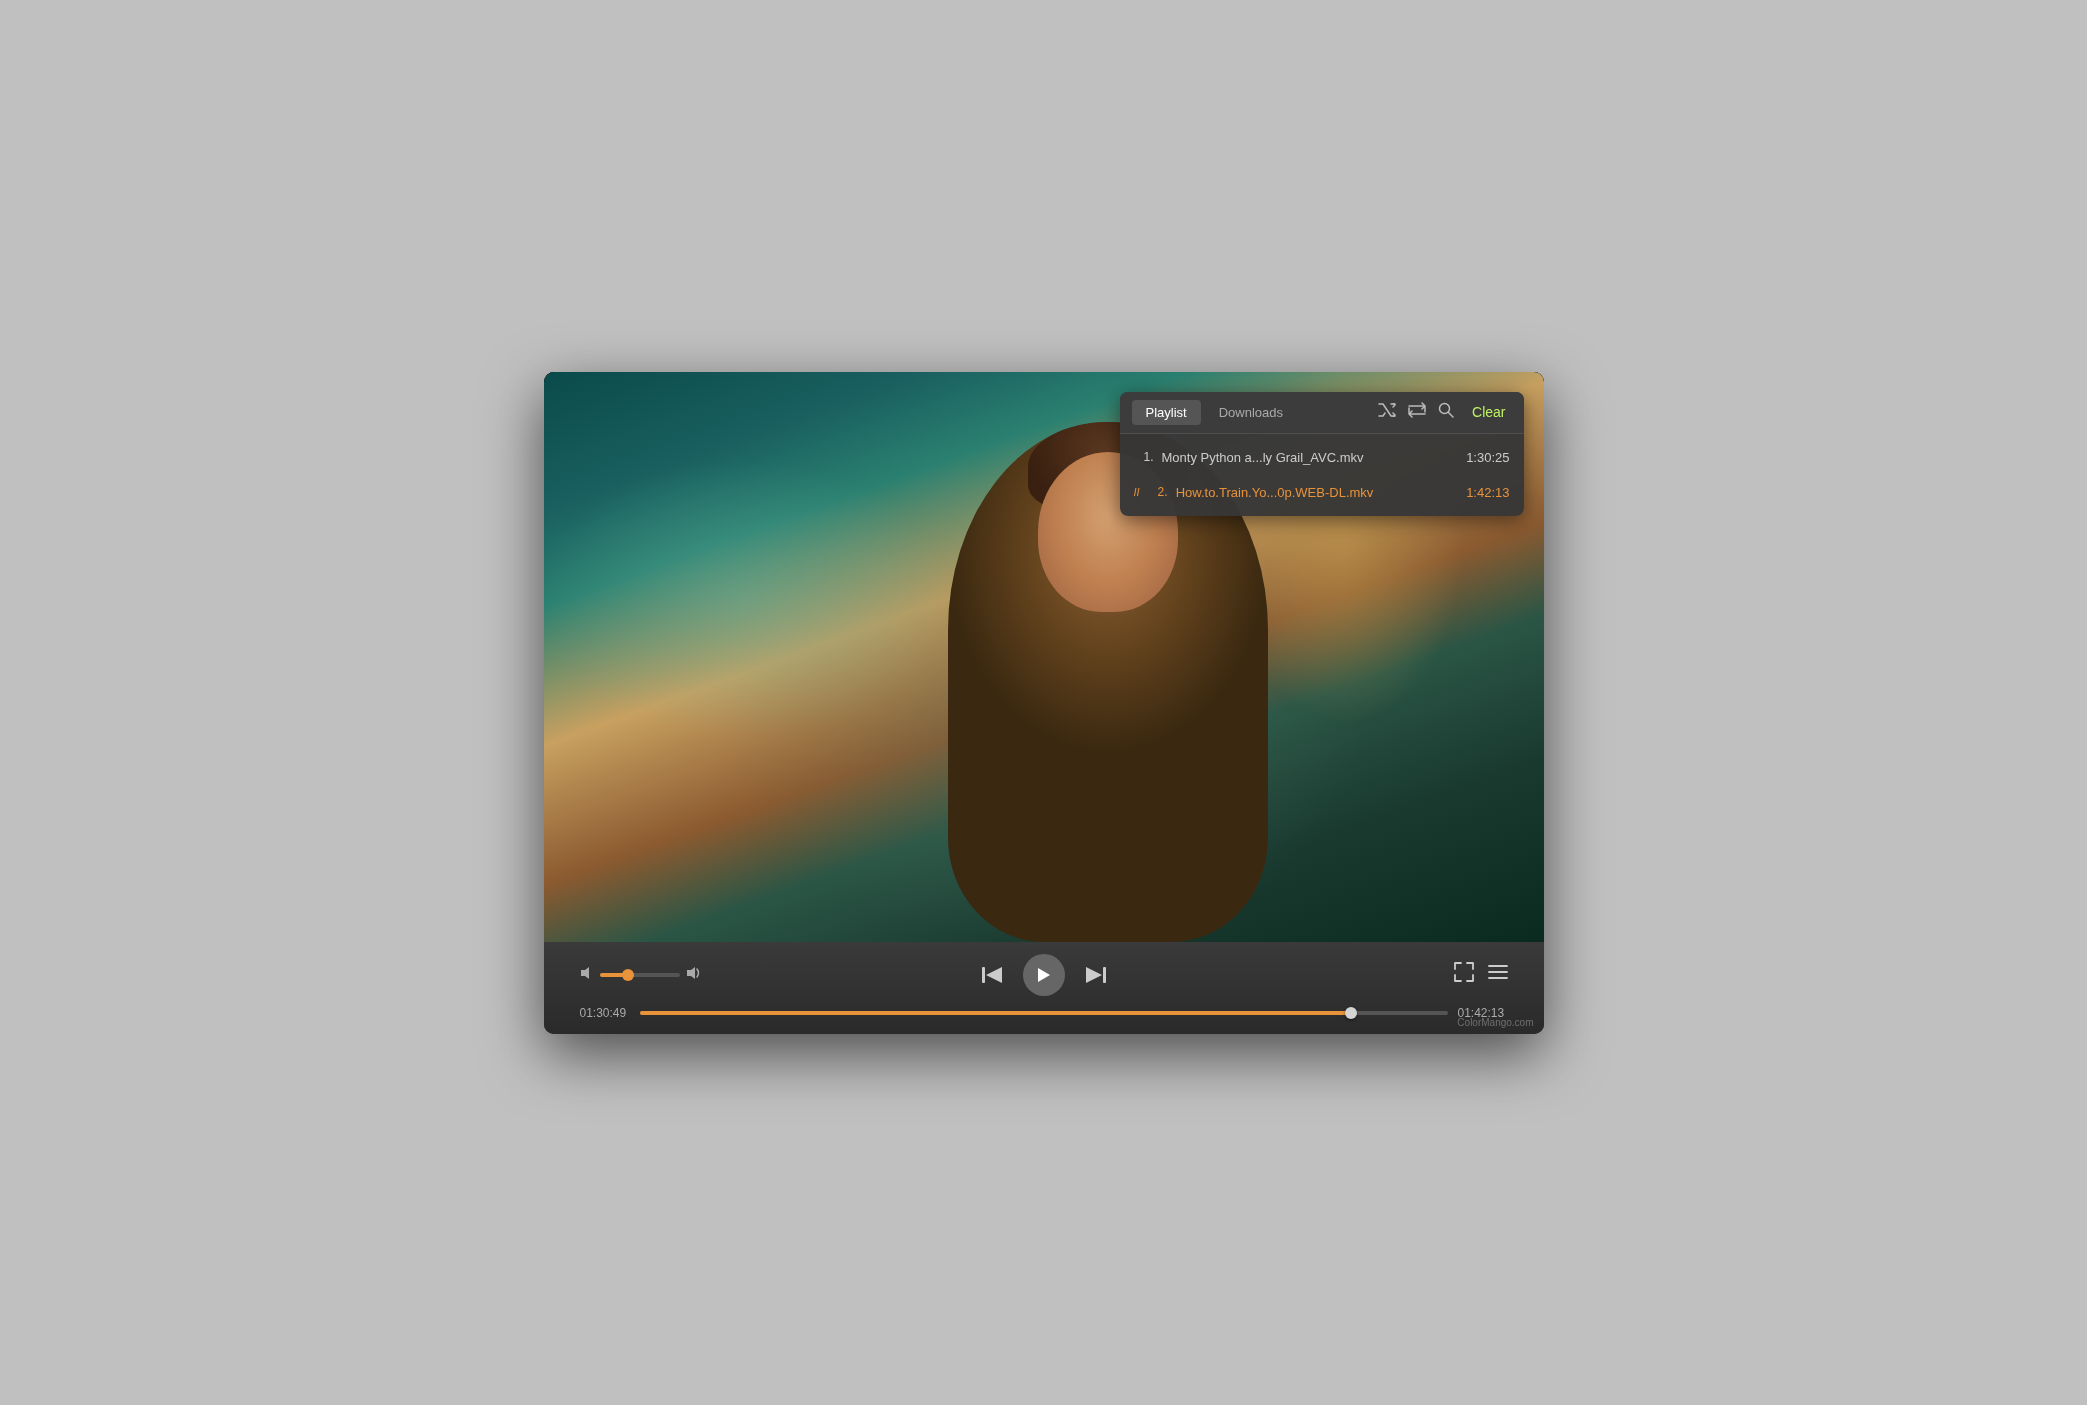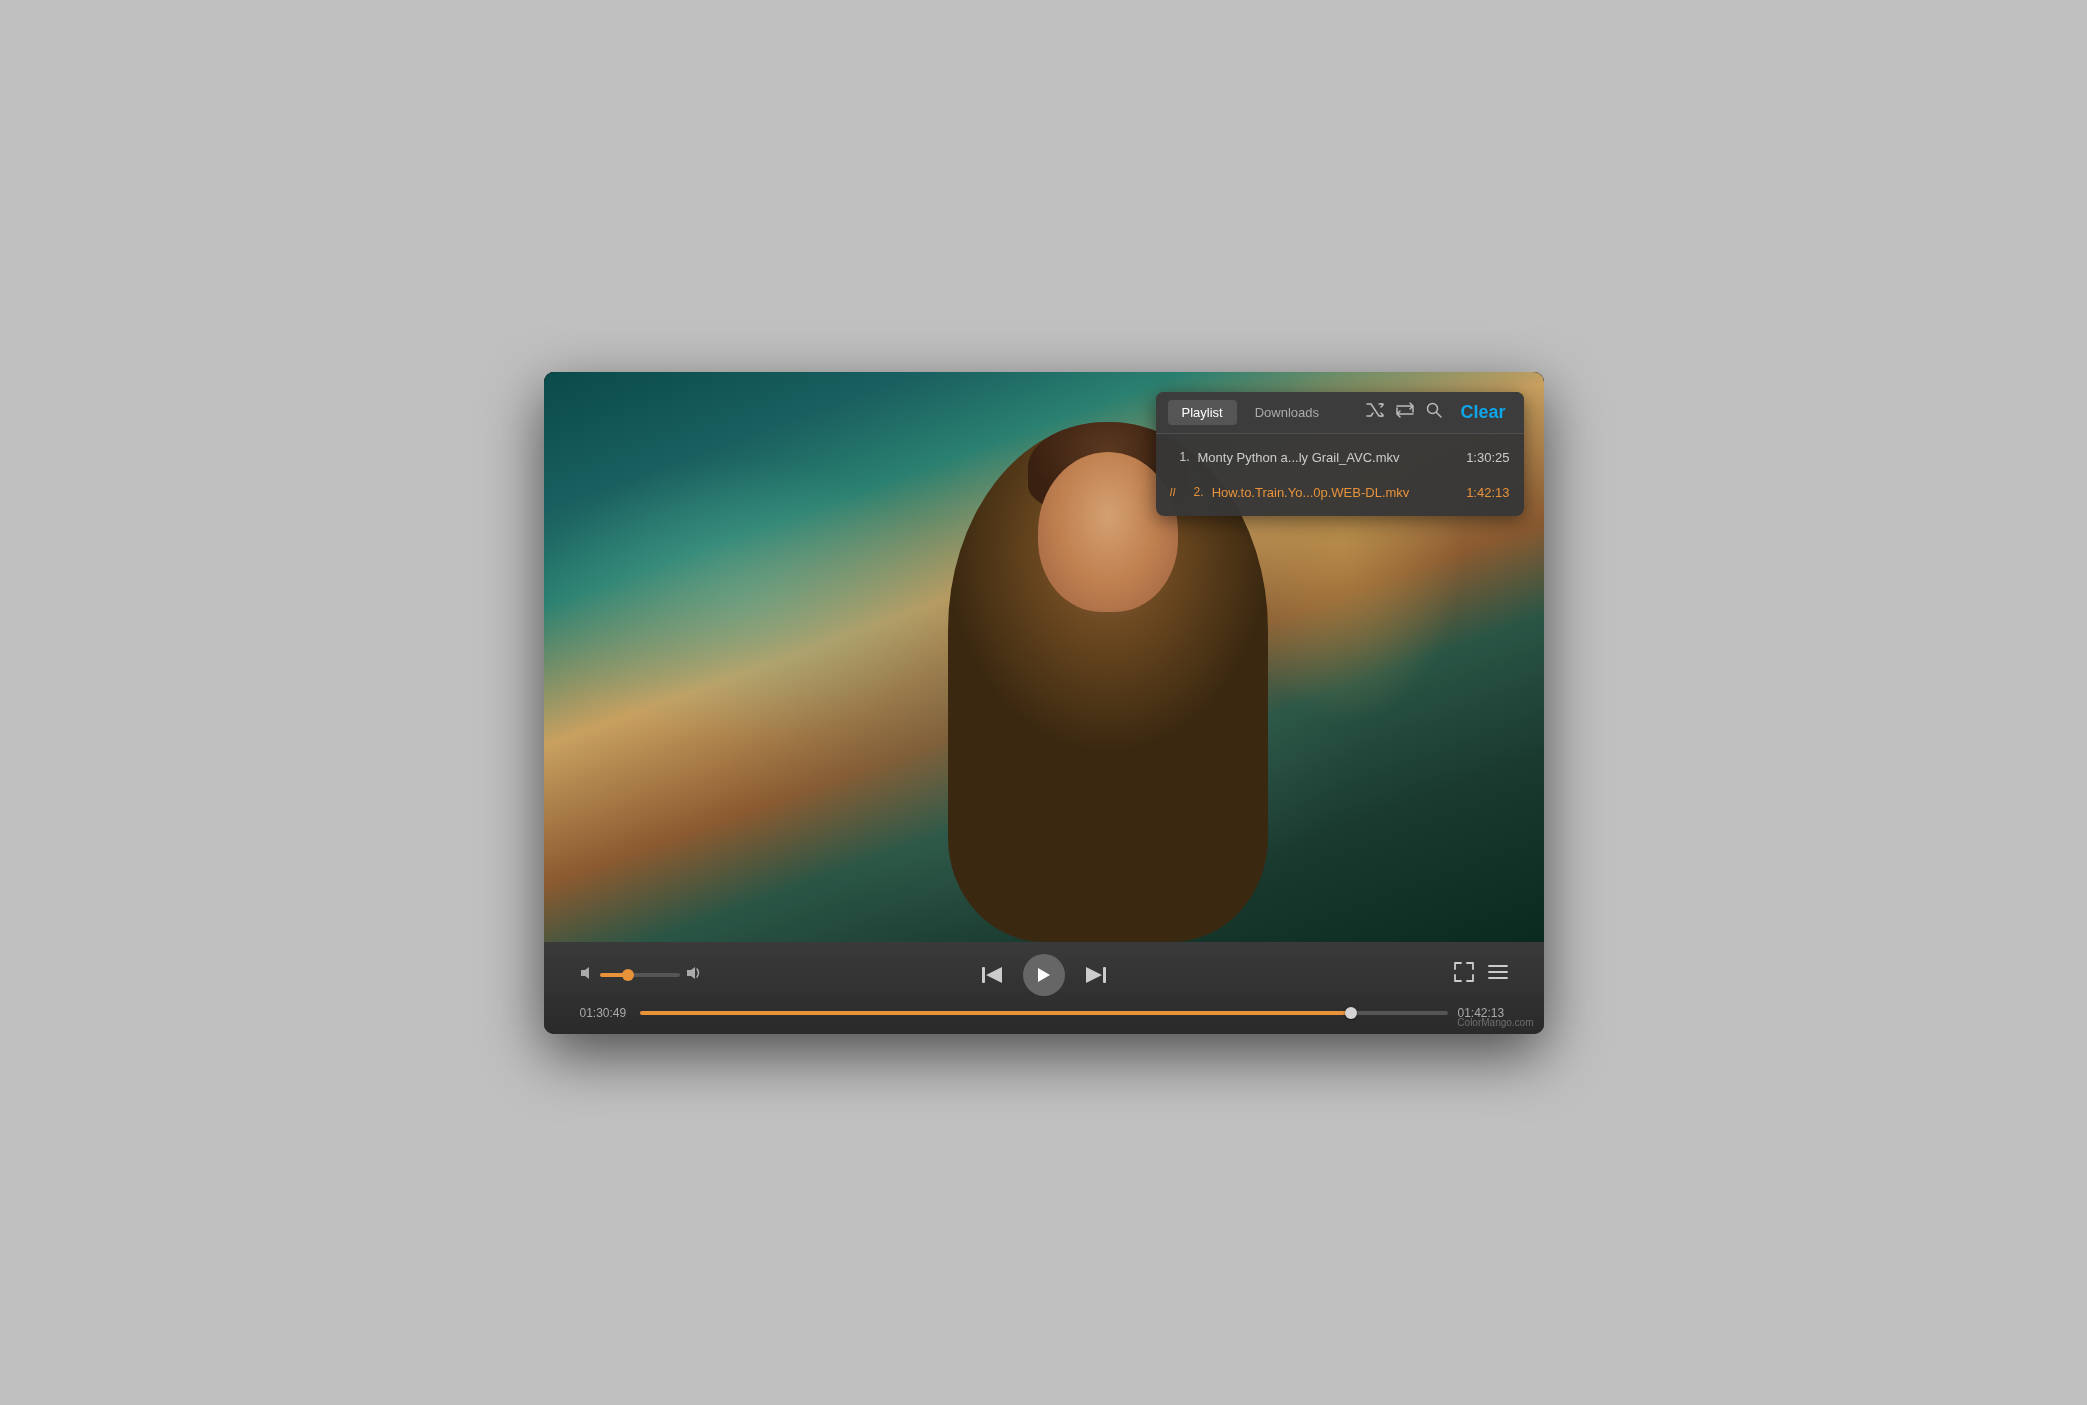--- a/index.html
+++ b/index.html
@@ -108,21 +108,21 @@
       width: 160px;
       height: 90px;
       background: radial-gradient(ellipse at 50% 30%, #5a3820 0%, #3a2010 70%);
       border-radius: 50% 50% 30% 30%;
     }
     
     .playlist-panel {
       position: absolute;
       right: 20px;
       top: 20px;
-      width: 368px;
+      width: 404px;
       background: rgba(55, 55, 55, 0.97);
       border-radius: 8px;
       overflow: hidden;
       box-shadow: 0 4px 20px rgba(0,0,0,0.5);
     }
     .playlist-header {
       display: flex;
       align-items: center;
       padding: 8px 12px;
       background: rgba(60,60,60,0.98);
@@ -153,24 +153,24 @@
       color: #ccc;
       font-size: 16px;
     }
     .playlist-icon {
       cursor: pointer;
       color: #bbb;
     }
     .clear-btn {
       background: none;
       border: none;
-      color: #0ea5e9;
-      cursor: pointer;
-      font-size: 18px;
-      font-weight: 700;
+      color: #bef264;
+      cursor: pointer;
+      font-size: 14px;
+      font-weight: 400;
       padding: 2px 6px;
     }
     .playlist-items {
       padding: 6px 0;
     }
     .playlist-item {
       display: flex;
       align-items: center;
       padding: 10px 14px;
       cursor: pointer;

